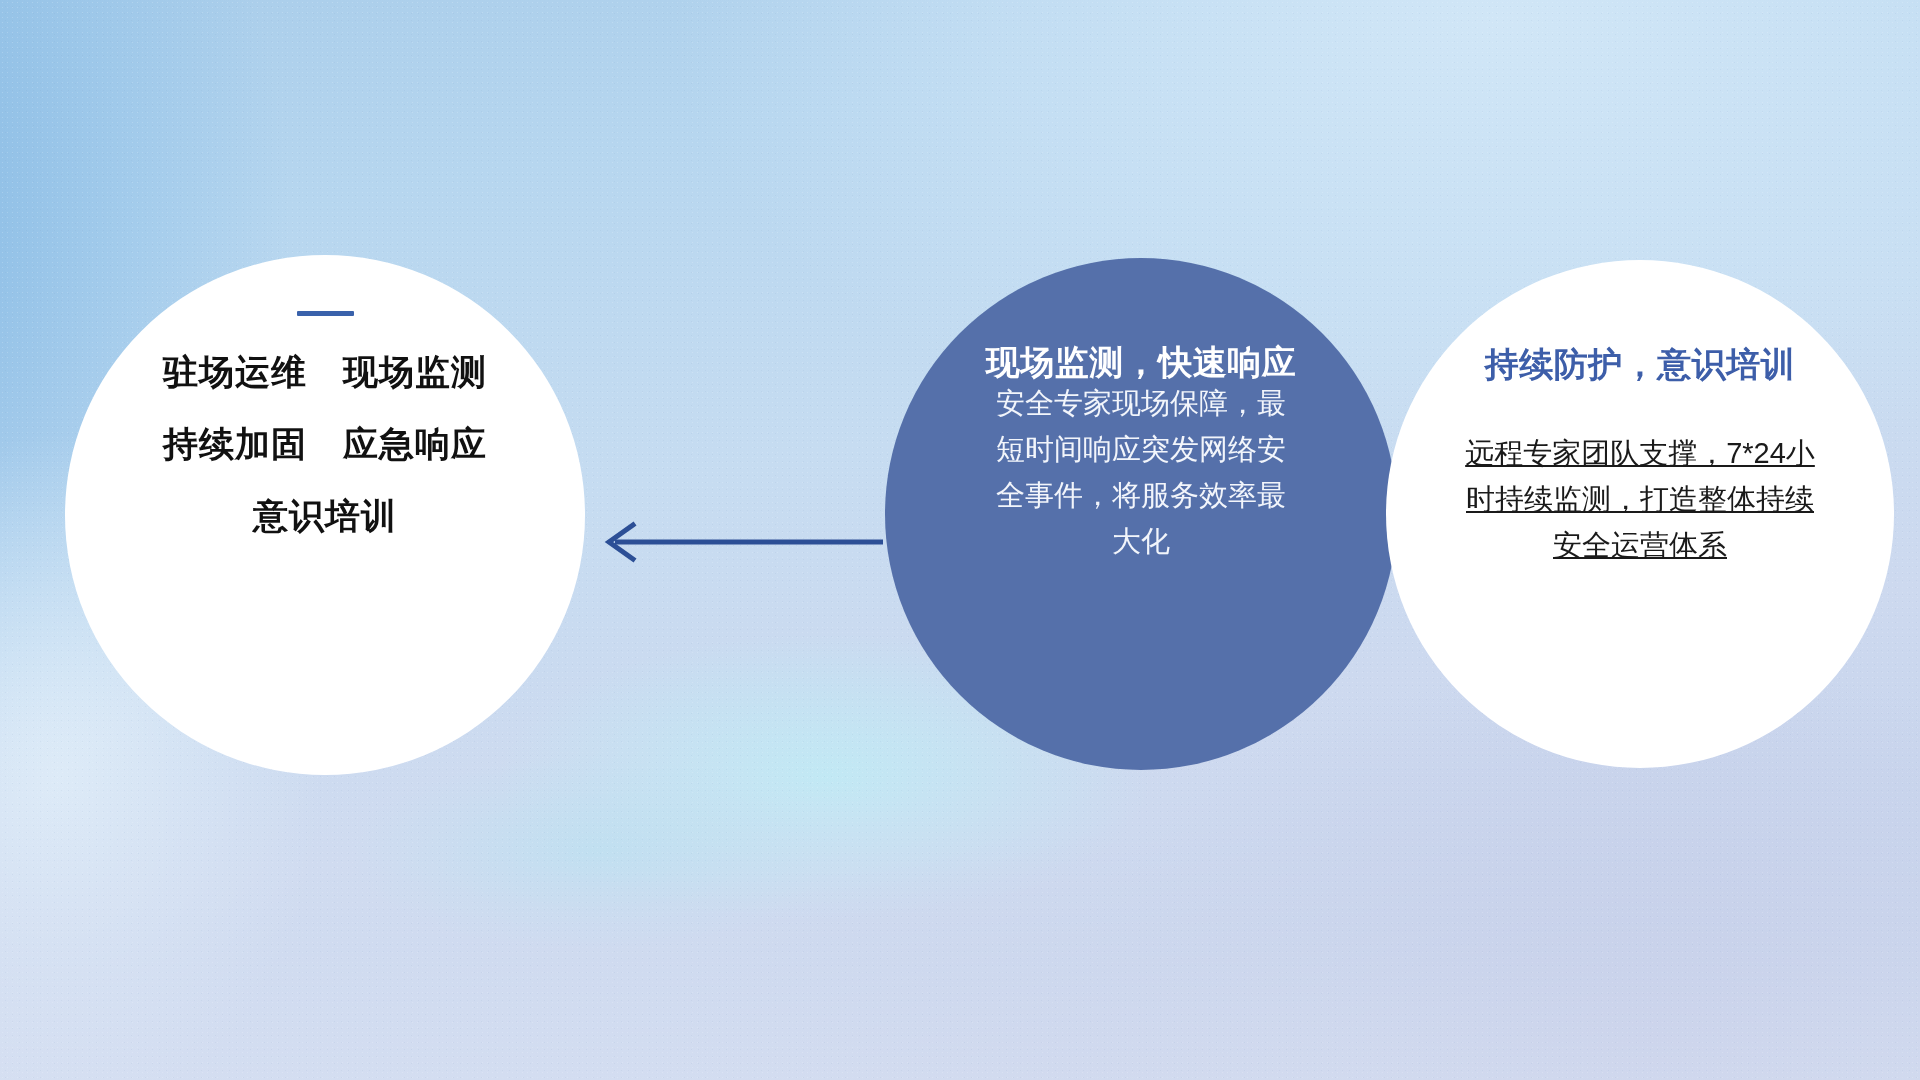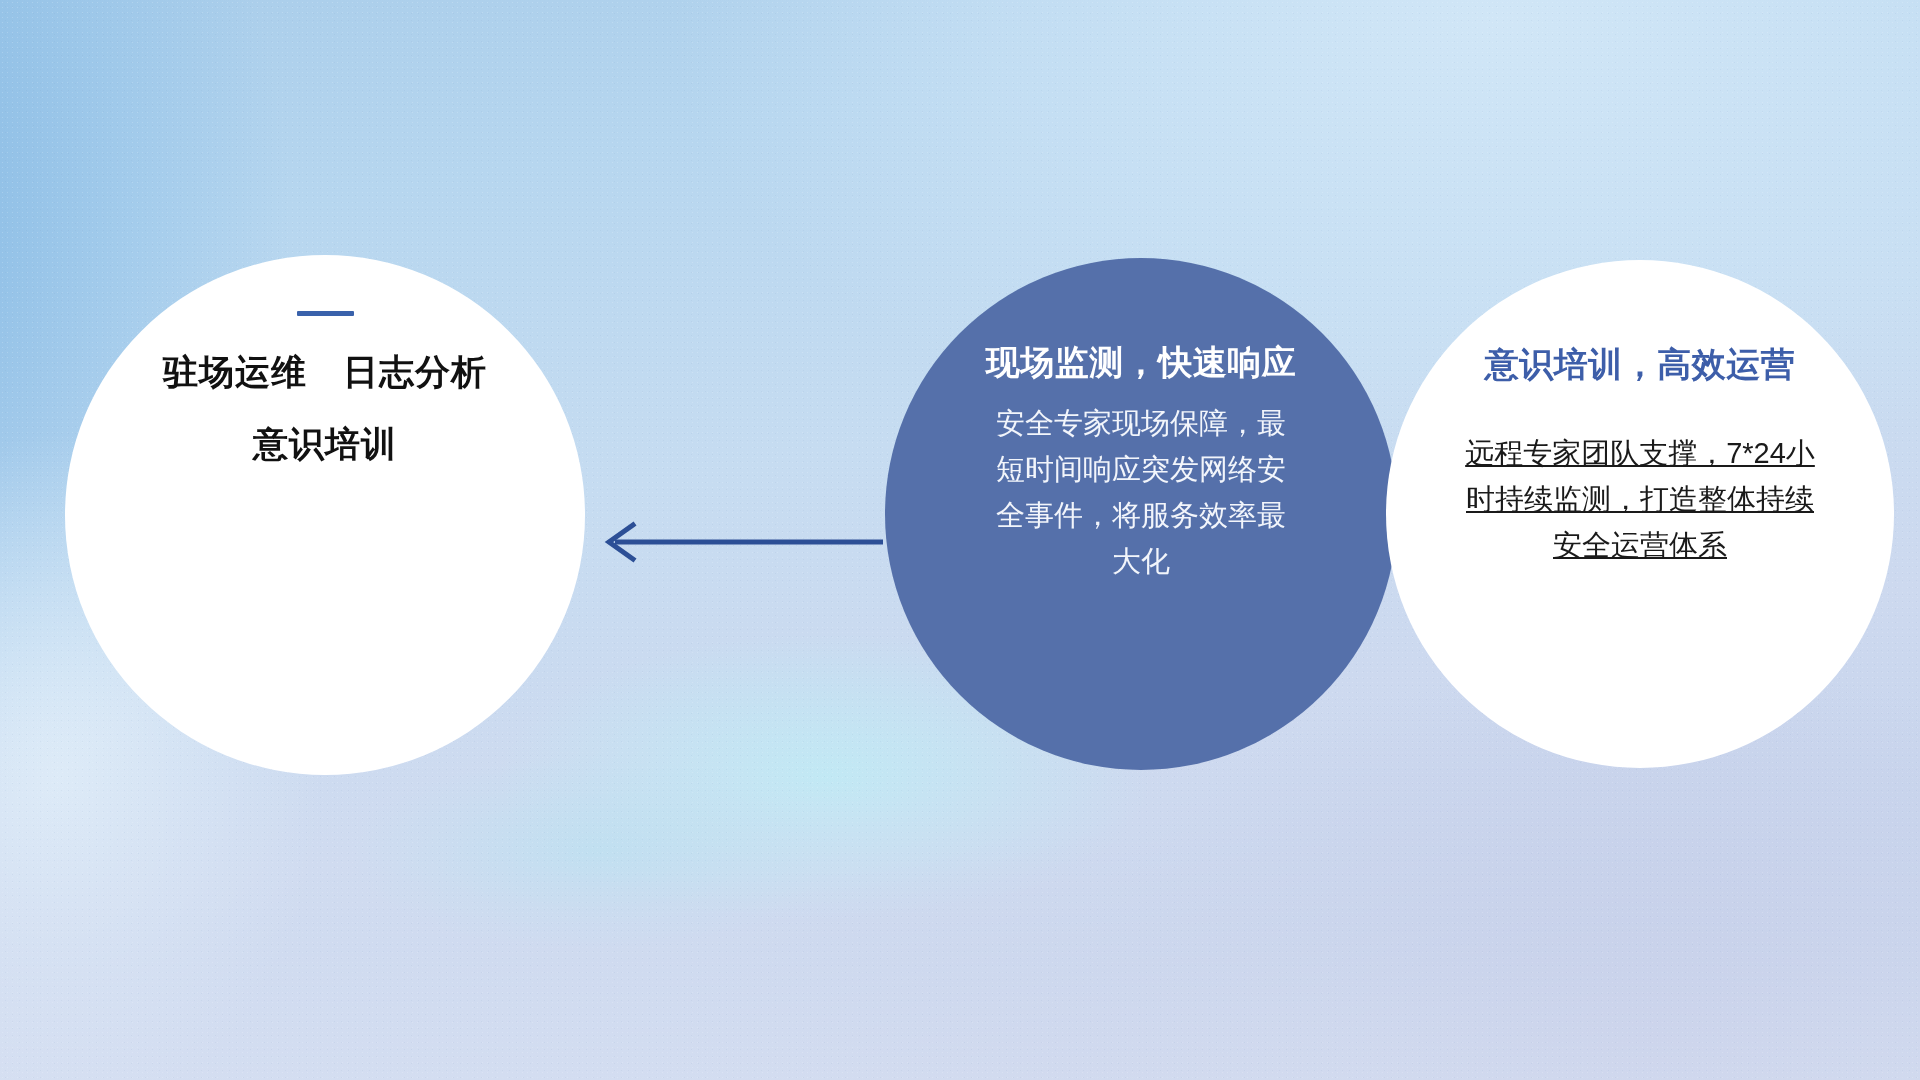--- a/index.html
+++ b/index.html
@@ -146,21 +146,20 @@
     left: 885px;
     top: 258px;
     width: 512px;
     height: 512px;
     z-index: 7;
     display: flex;
     flex-direction: column;
     align-items: center;
     box-sizing: border-box;
     padding-top: 86px;
-    gap: 20px;
   }
   #mid-title {
     color: #ffffff;
     font-size: 34px;
     font-weight: bold;
     letter-spacing: 0.5px;
     line-height: 1.1;
     white-space: nowrap;
   }
   #mid-body {
@@ -233,27 +232,28 @@
   <div class="circle" id="circle-mid"></div>
   <div class="circle" id="circle-right"></div>
 
   <svg id="arrow" viewBox="0 0 290 56">
     <line x1="288" y1="27" x2="20" y2="27" stroke="#2c4f96" stroke-width="5"></line>
     <polyline points="38,10 14,27 38,44" fill="none" stroke="#2c4f96" stroke-width="5" stroke-linecap="square" stroke-linejoin="miter"></polyline>
   </svg>
 
   <div id="left-content">
     <div id="left-divider"></div>
-    <div class="left-line">驻场运维　日志分析</div>
+    <div class="left-line">驻场运维　现场监测</div>
+    <div class="left-line">持续加固　应急响应</div>
     <div class="left-line last">意识培训</div>
   </div>
 
   <div id="mid-content">
     <div id="mid-title">现场监测，快速响应</div>
     <div id="mid-body">安全专家现场保障，最短时间响应突发网络安全事件，将服务效率最大化</div>
   </div>
 
   <div id="right-content">
-    <div id="right-title">意识培训，高效运营</div>
+    <div id="right-title">持续防护，意识培训</div>
     <div id="right-body">远程专家团队支撑，7*24小时持续监测，打造整体持续安全运营体系</div>
   </div>
 
 </div>
 
 </body></html>

